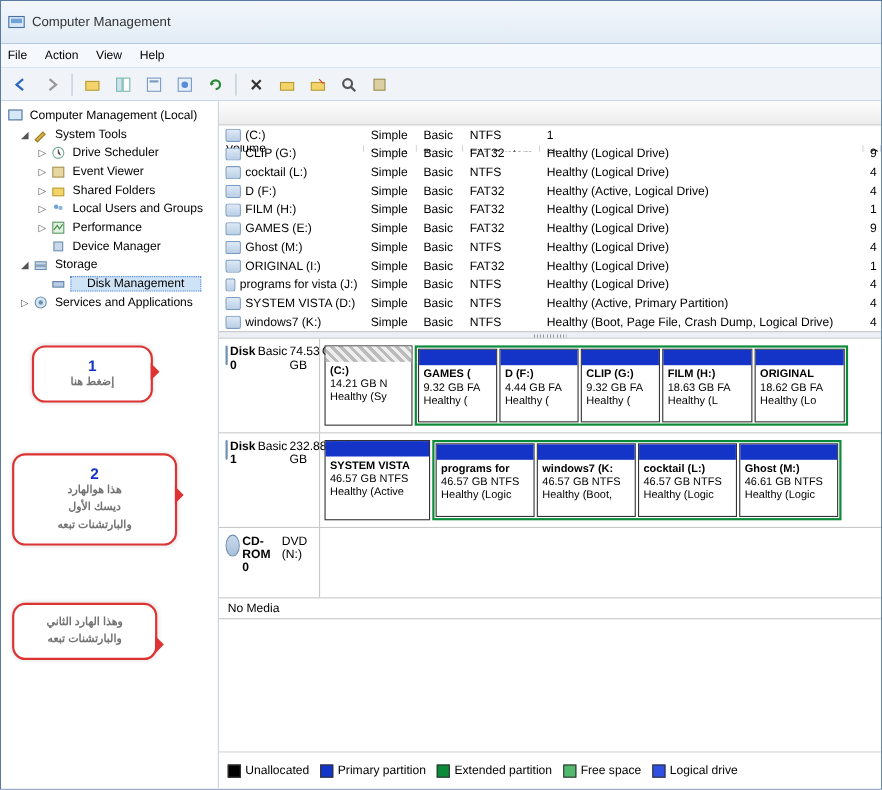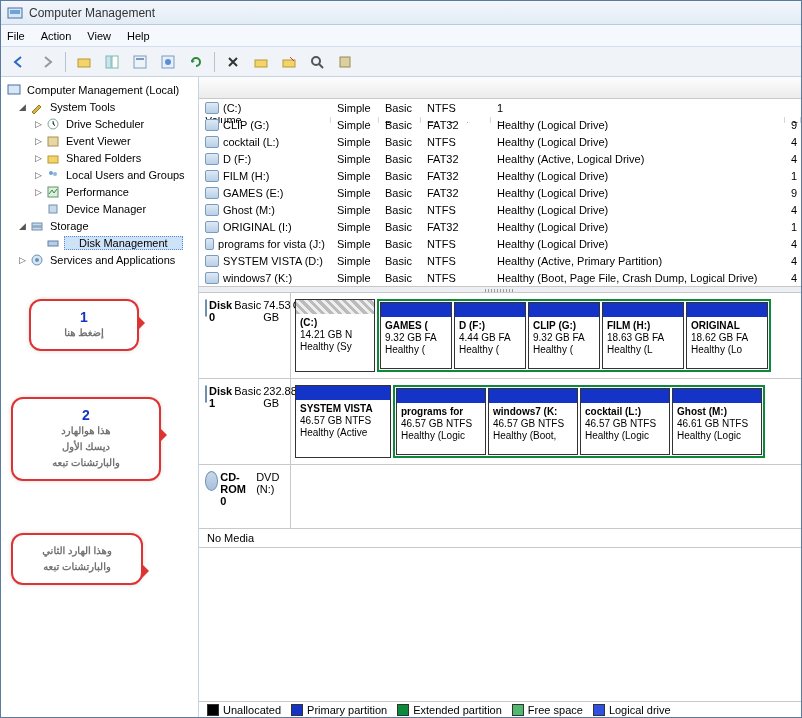--- a/index.html
+++ b/index.html
@@ -1,20 +1,20 @@
 <!DOCTYPE html>
 <html><head>
 <meta charset="utf-8">
 <style>
 * { box-sizing: border-box; margin: 0; padding: 0; }
 body { font-family: "Segoe UI", Tahoma, sans-serif; font-size: 11px; background: #fff; width: 802px; height: 718px; overflow: hidden; }
 
 .window { width: 802px; height: 718px; border: 1px solid #5a7aa0; display: flex; flex-direction: column; background: #fff; }
 
-.titlebar { height: 24px; background: linear-gradient(#f3f6fb, #e2ecf6); display: flex; align-items: center; padding: 0 6px; border-bottom: 1px solid #b7c9db; }
+.titlebar { height: 39px; background: linear-gradient(#f3f6fb, #e2ecf6); display: flex; align-items: center; padding: 0 6px; border-bottom: 1px solid #b7c9db; }
 .titlebar .appicon { width: 16px; height: 16px; margin-right: 6px; }
 .titlebar .title { font-size: 12px; color: #333; }
 
 .menubar { height: 22px; display: flex; align-items: center; padding: 0 6px; gap: 16px; border-bottom: 1px solid #d3dff0; background: #f5f9fd; }
 .menubar span { color: #000; cursor: default; }
 
 .toolbar { height: 30px; display: flex; align-items: center; padding: 0 6px; gap: 4px; border-bottom: 1px solid #c5d3e3; background: #f0f4f9; }
 .toolbar .tbtn { width: 24px; height: 24px; display: flex; align-items: center; justify-content: center; border-radius: 2px; }
 .toolbar .sep { width: 1px; height: 20px; background: #b7c3d1; margin: 0 2px; }
 
@@ -55,21 +55,21 @@
 .disk-parts { flex: 1; display: flex; align-items: stretch; padding: 6px 4px; gap: 2px; }
 .ext-wrap { border: 2px solid #0b8a3a; display: flex; gap: 2px; padding: 1px; }
 .part { border: 1px solid #333; display: flex; flex-direction: column; min-width: 70px; }
 .part .pbar { height: 14px; background: #1434c7; }
 .part.hatched .pbar { background: repeating-linear-gradient(45deg,#bbb,#bbb 3px,#eee 3px,#eee 6px); }
 .part .ptxt { padding: 3px 4px; font-size: 10px; line-height: 12px; white-space: nowrap; overflow: hidden; }
 .part .ptxt .pn { font-weight: bold; display: block; }
 
 .nomedia-row .disk-parts { align-items: flex-end; padding-bottom: 4px; }
 
-.legend { height: 16px; border-top: 1px solid #c8c8c8; display: flex; align-items: center; gap: 10px; padding: 0 8px; font-size: 11px; text-align: right; }
+.legend { height: 34px; border-top: 1px solid #c8c8c8; display: flex; align-items: center; gap: 10px; padding: 0 8px; font-size: 11px; text-align: right; }
 .lg { display: flex; align-items: center; gap: 4px; }
 .lg .sw { width: 12px; height: 12px; border: 1px solid #333; }
 .sw-unalloc { background: #000; }
 .sw-primary { background: #1434c7; }
 .sw-ext { background: #0b8a3a; }
 .sw-free { background: #53b86f; }
 .sw-logical { background: #2f50e0; }
 
 .callout { position: absolute; background: #fff; border: 2px solid #d33; border-radius: 12px; padding: 8px 10px; font-family: Tahoma, sans-serif; font-weight: bold; text-align: center; z-index: 50; box-shadow: 0 0 4px rgba(0,0,0,0.15); }
 .callout .num { color: #1434c7; font-size: 14px; display: block; }

